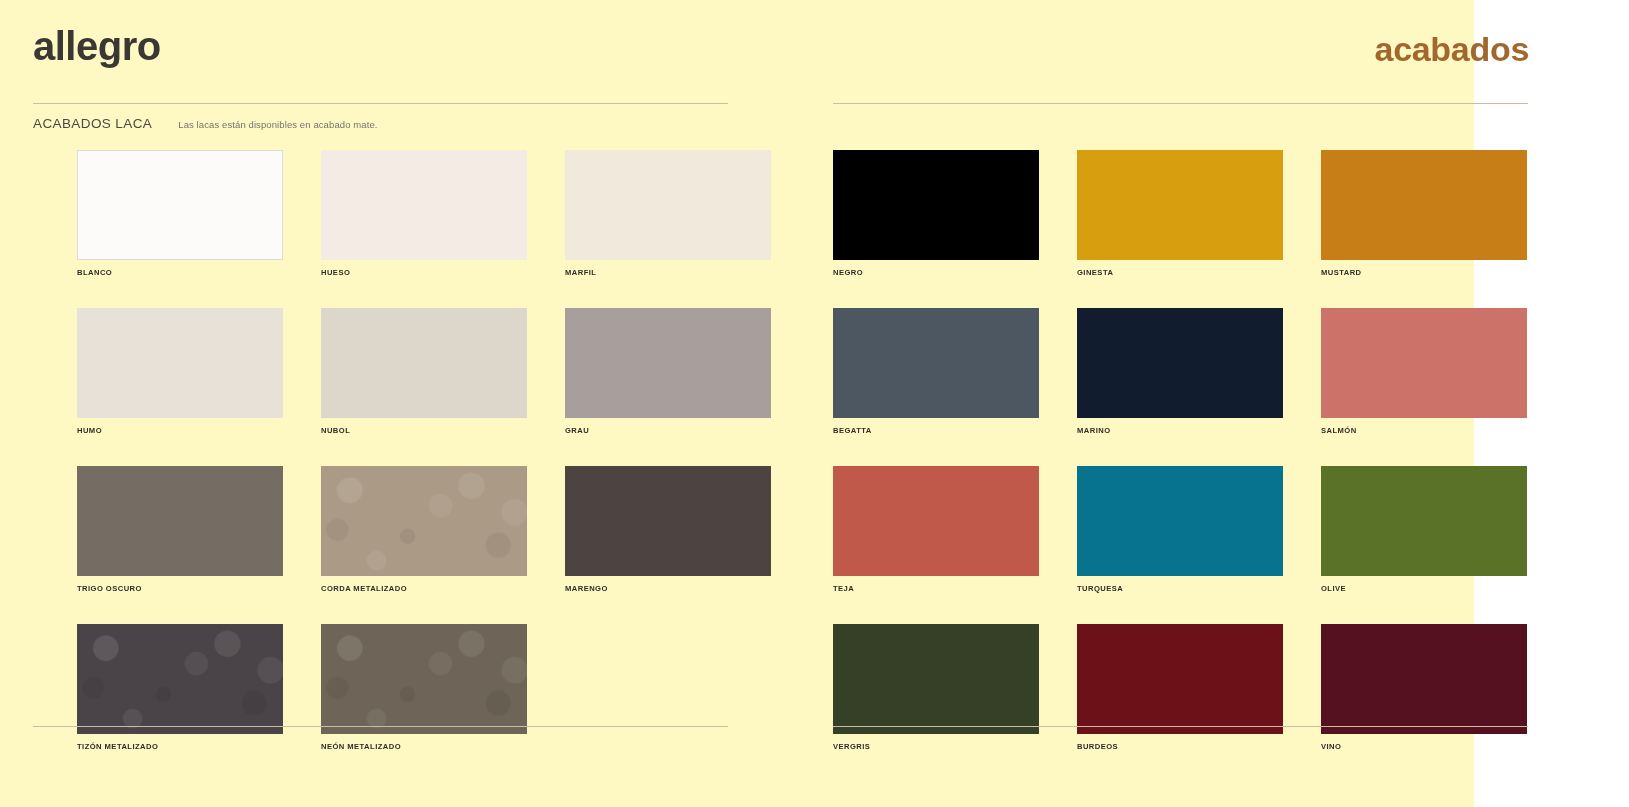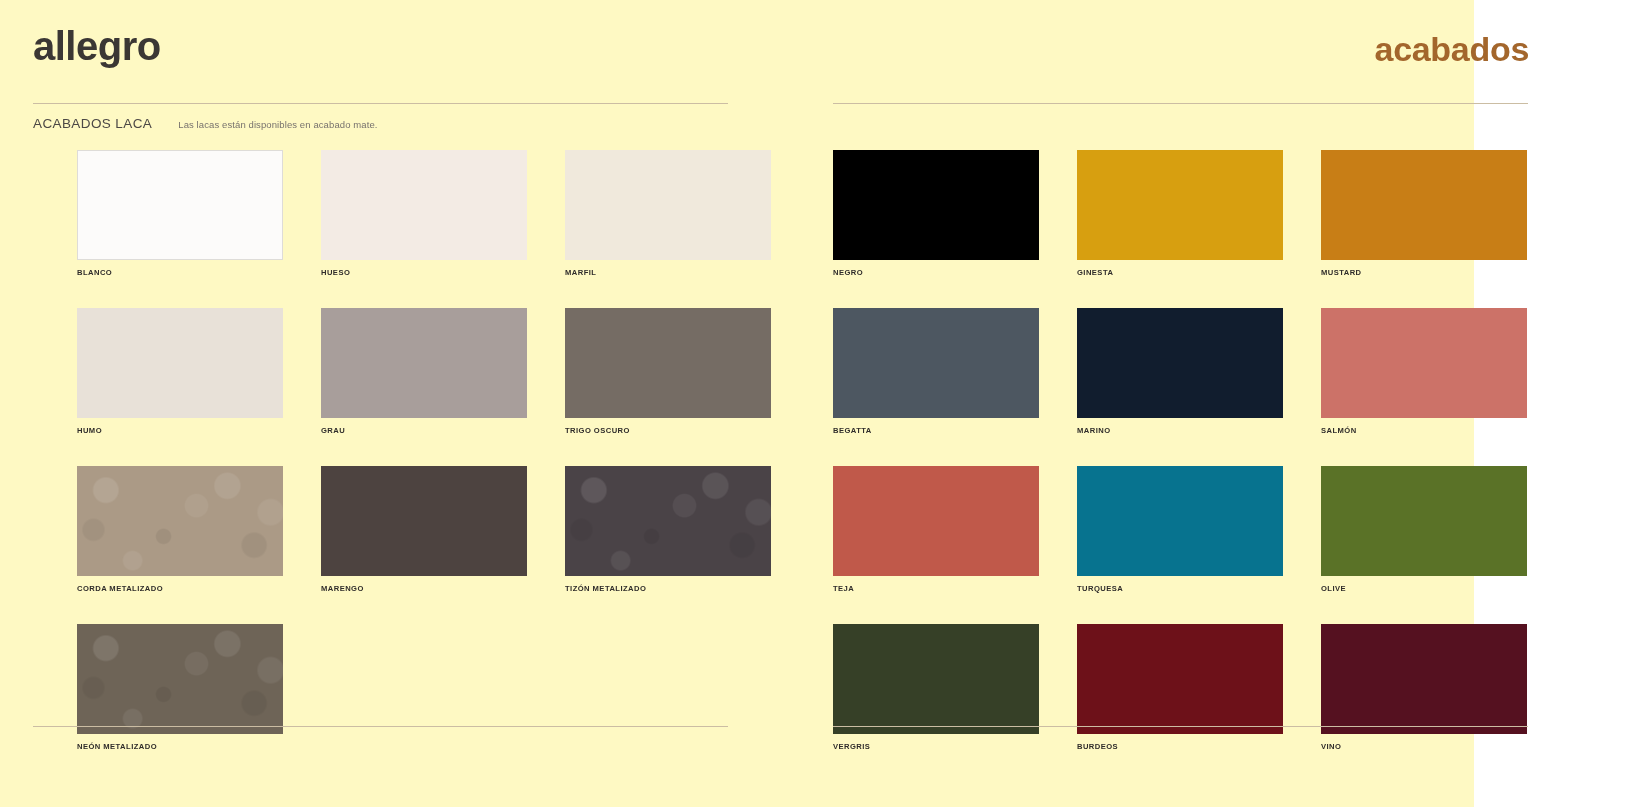--- a/index.html
+++ b/index.html
@@ -168,20 +168,24 @@
         </div>
         <div class="swatch-cell">
           <div class="swatch-chip" style="background: rgb(240, 233, 220);"></div>
           <div class="swatch-label">MARFIL</div>
         </div>
         <div class="swatch-cell">
           <div class="swatch-chip" style="background: rgb(232, 225, 216);"></div>
           <div class="swatch-label">HUMO</div>
         </div>
         <div class="swatch-cell">
+          <div class="swatch-chip" style="background: rgb(221, 214, 202);"></div>
+          <div class="swatch-label">NUBOL</div>
+        </div>
+        <div class="swatch-cell">
           <div class="swatch-chip" style="background: rgb(168, 158, 155);"></div>
           <div class="swatch-label">GRAU</div>
         </div>
         <div class="swatch-cell">
           <div class="swatch-chip" style="background: rgb(117, 108, 100);"></div>
           <div class="swatch-label">TRIGO OSCURO</div>
         </div>
         <div class="swatch-cell">
           <div class="swatch-chip metal" style="background: rgb(171, 154, 134);"></div>
           <div class="swatch-label">CORDA METALIZADO</div>

